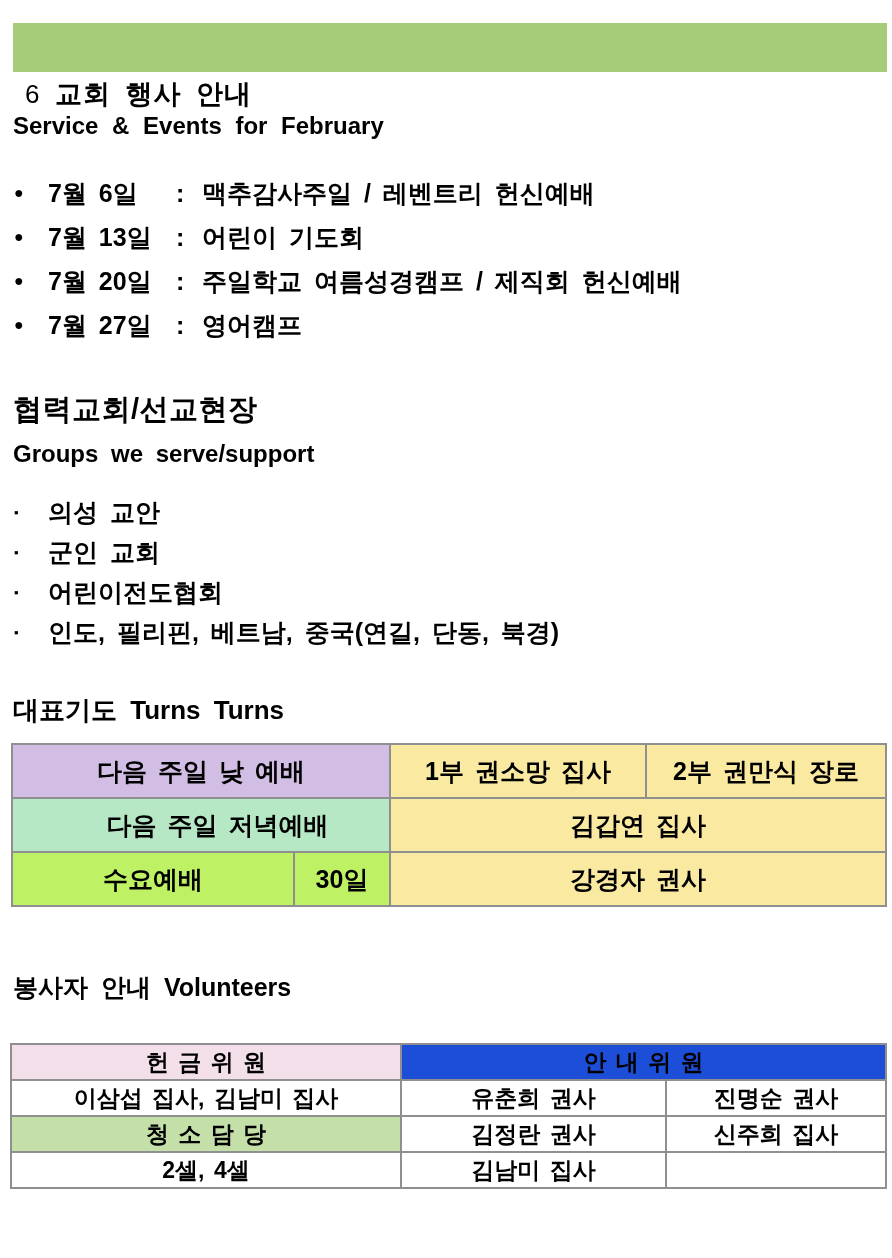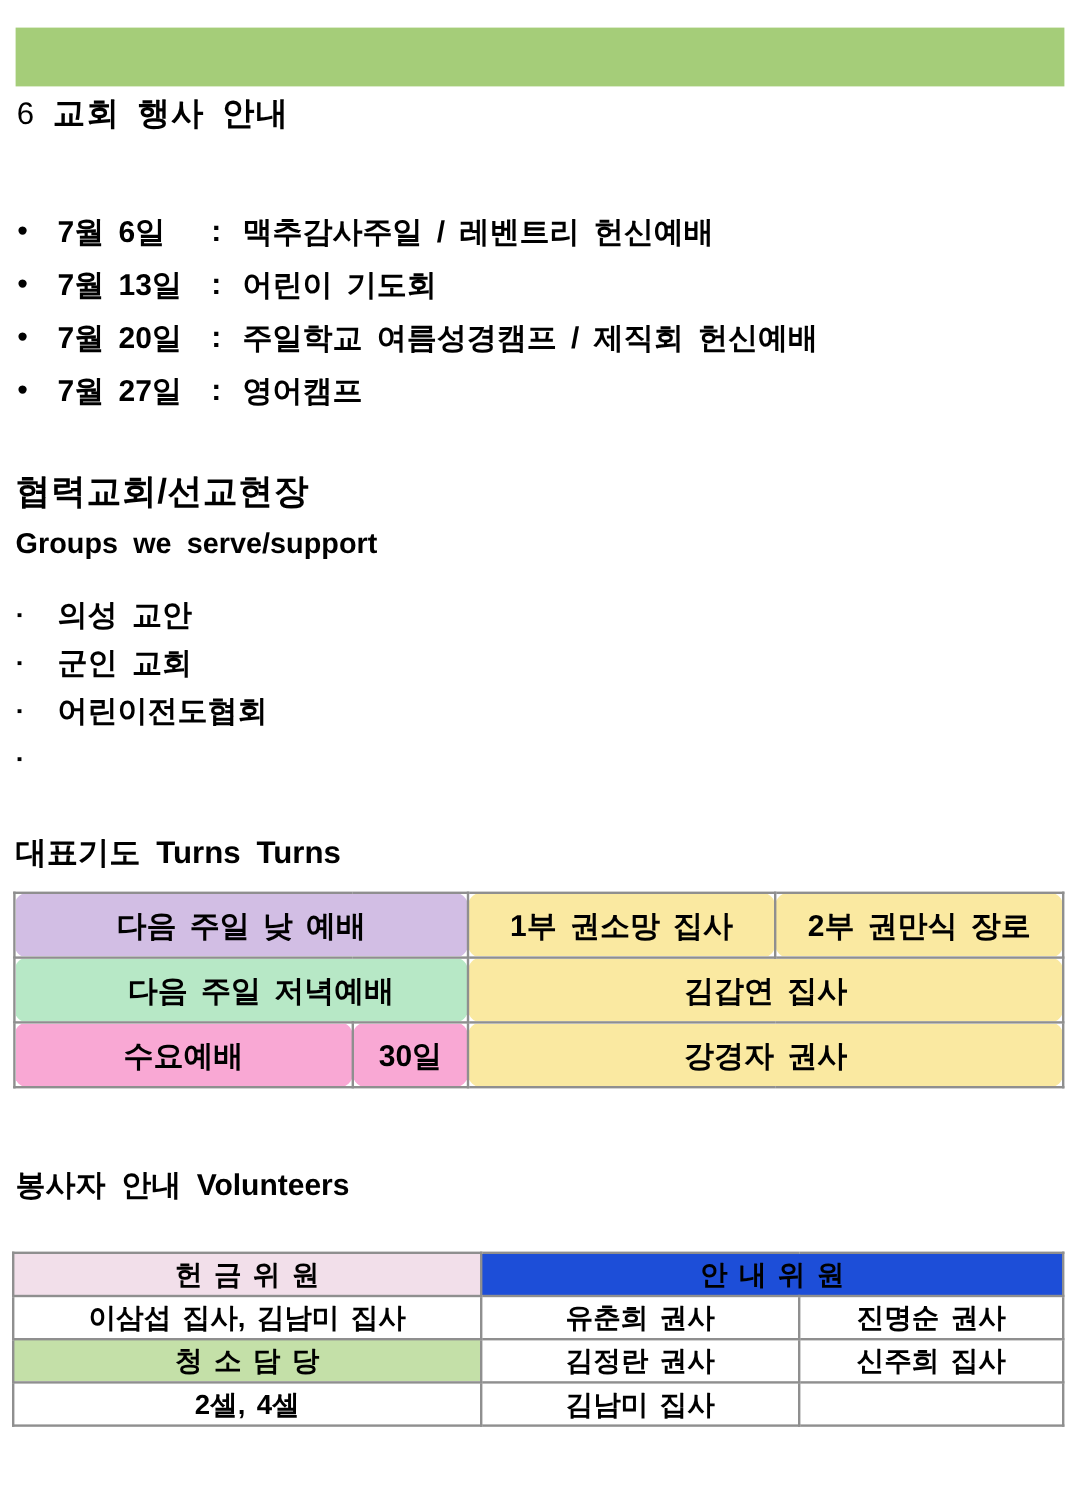--- a/index.html
+++ b/index.html
@@ -11,21 +11,21 @@
     position:relative;
   }
   #page { position:relative; width:892px; height:1258px; background:#fff; overflow:hidden; }
 
   .green-bar {
     position:absolute; left:13px; top:23px; width:874px; height:49px;
     background:#a5cd79;
   }
 
   .title {
-    position:absolute; left:14px; top:76px;
+    position:absolute; left:25px; top:76px;
     font-size:27px; font-weight:700; letter-spacing:1px; word-spacing:6px;
     white-space:nowrap;
   }
   .title .num { font-weight:400; font-size:26px; }
   .subtitle {
     position:absolute; left:13px; top:112px;
     font-size:24px; font-weight:700; word-spacing:7px; white-space:nowrap;
   }
 
   ul.events {
@@ -61,24 +61,24 @@
     font-size:26px; font-weight:700; word-spacing:6px; white-space:nowrap;
   }
 
   table.grid { border-collapse:collapse; position:absolute; table-layout:fixed; }
   table.grid td {
     border:2px solid #8f8f8f; text-align:center; vertical-align:middle;
     font-weight:700; overflow:hidden; white-space:nowrap;
   }
 
   table.prayer { left:11px; top:743px; width:874px; }
-  table.prayer td { font-size:25px; height:54px; word-spacing:4px;border-radius:11px; }
+  table.prayer td { font-size:25px; height:54px; word-spacing:4px; }
   .c-purple { background:#d2bee4; }
   .c-mint   { background:#b7e8c6;padding-left:33px; }
-  .c-blue   { background:#f9a8d4; }
+  .c-blue   { background:#bef264; }
   .c-yellow { background:#fae9a1; }
 
   .vol-heading {
     position:absolute; left:13px; top:971px;
     font-size:25px; font-weight:700; word-spacing:6px; white-space:nowrap;
   }
   table.volunteers { left:10px; top:1043px; width:875px; }
   table.volunteers td { font-size:23px; height:36px; word-spacing:3px; }
   .c-pink   { background:#f2dfea; }
   .c-cyan   { background:#1d4ed8; }
@@ -89,20 +89,21 @@
 <body>
 
 <div id="page">
 
   <div class="green-bar"></div>
 
   <div class="title">
     <span class="num">6</span>
     <span>교회 행사 안내</span>
   </div>
+  <div class="subtitle">Service &amp; Events for February</div>
 
   <ul class="events">
     <li>
       <span class="bullet">●</span>
       <span class="date">7월 6일</span>
       <span class="colon">:</span>
       <span class="desc">맥추감사주일 / 레벤트리 헌신예배</span>
     </li>
     <li>
       <span class="bullet">●</span>
@@ -135,20 +136,21 @@
     <li>
       <span class="bullet">▪</span>
       <span>군인 교회</span>
     </li>
     <li>
       <span class="bullet">▪</span>
       <span>어린이전도협회</span>
     </li>
     <li>
       <span class="bullet">▪</span>
+      <span>인도, 필리핀, 베트남, 중국(연길, 단동, 북경)</span>
     </li>
   </ul>
 
   <div class="prayer-heading">대표기도 Turns Turns</div>
 
   <table class="grid prayer">
     <colgroup>
       <col style="width:282px">
         <col style="width:96px">
         <col style="width:256px">

